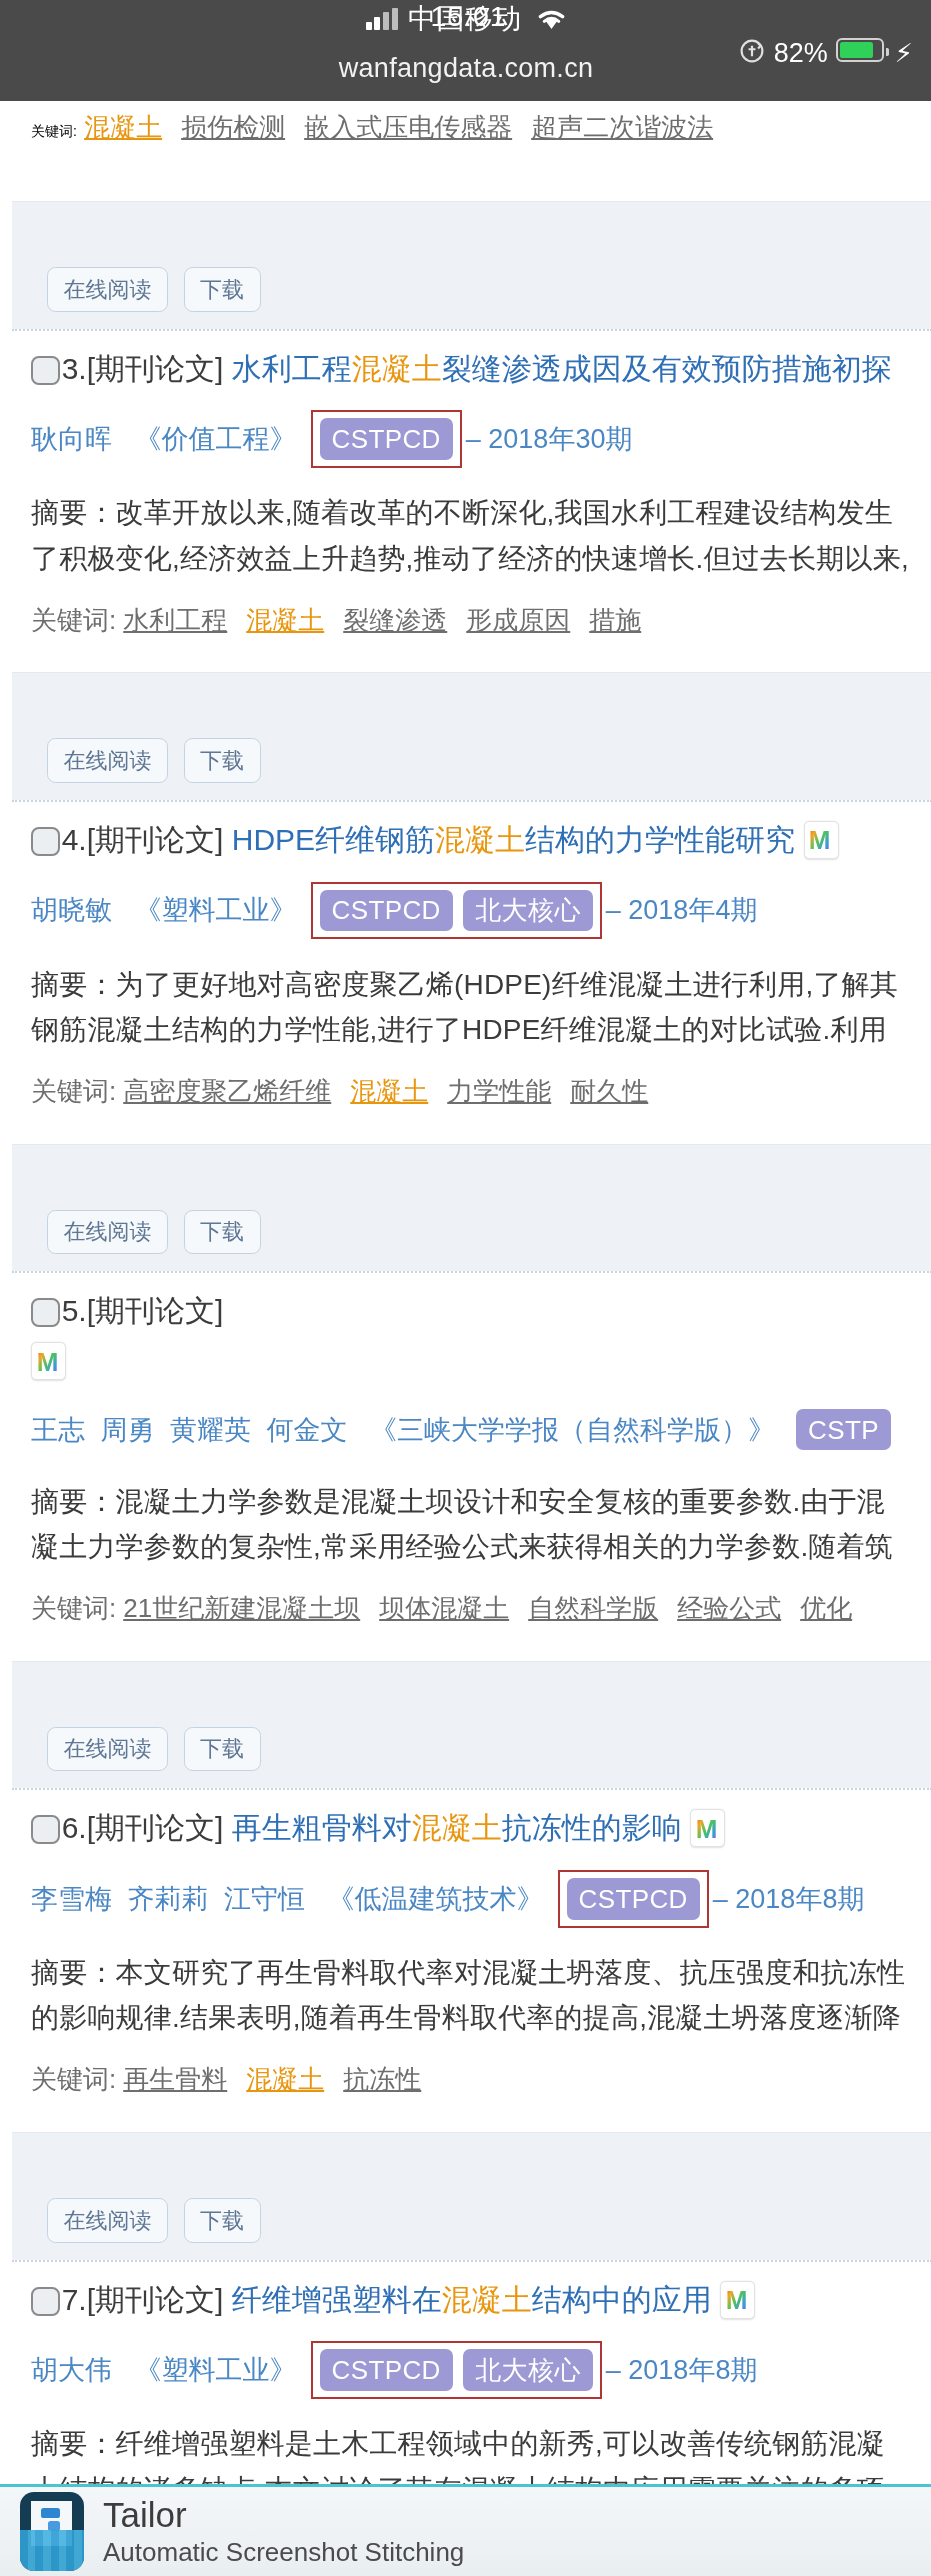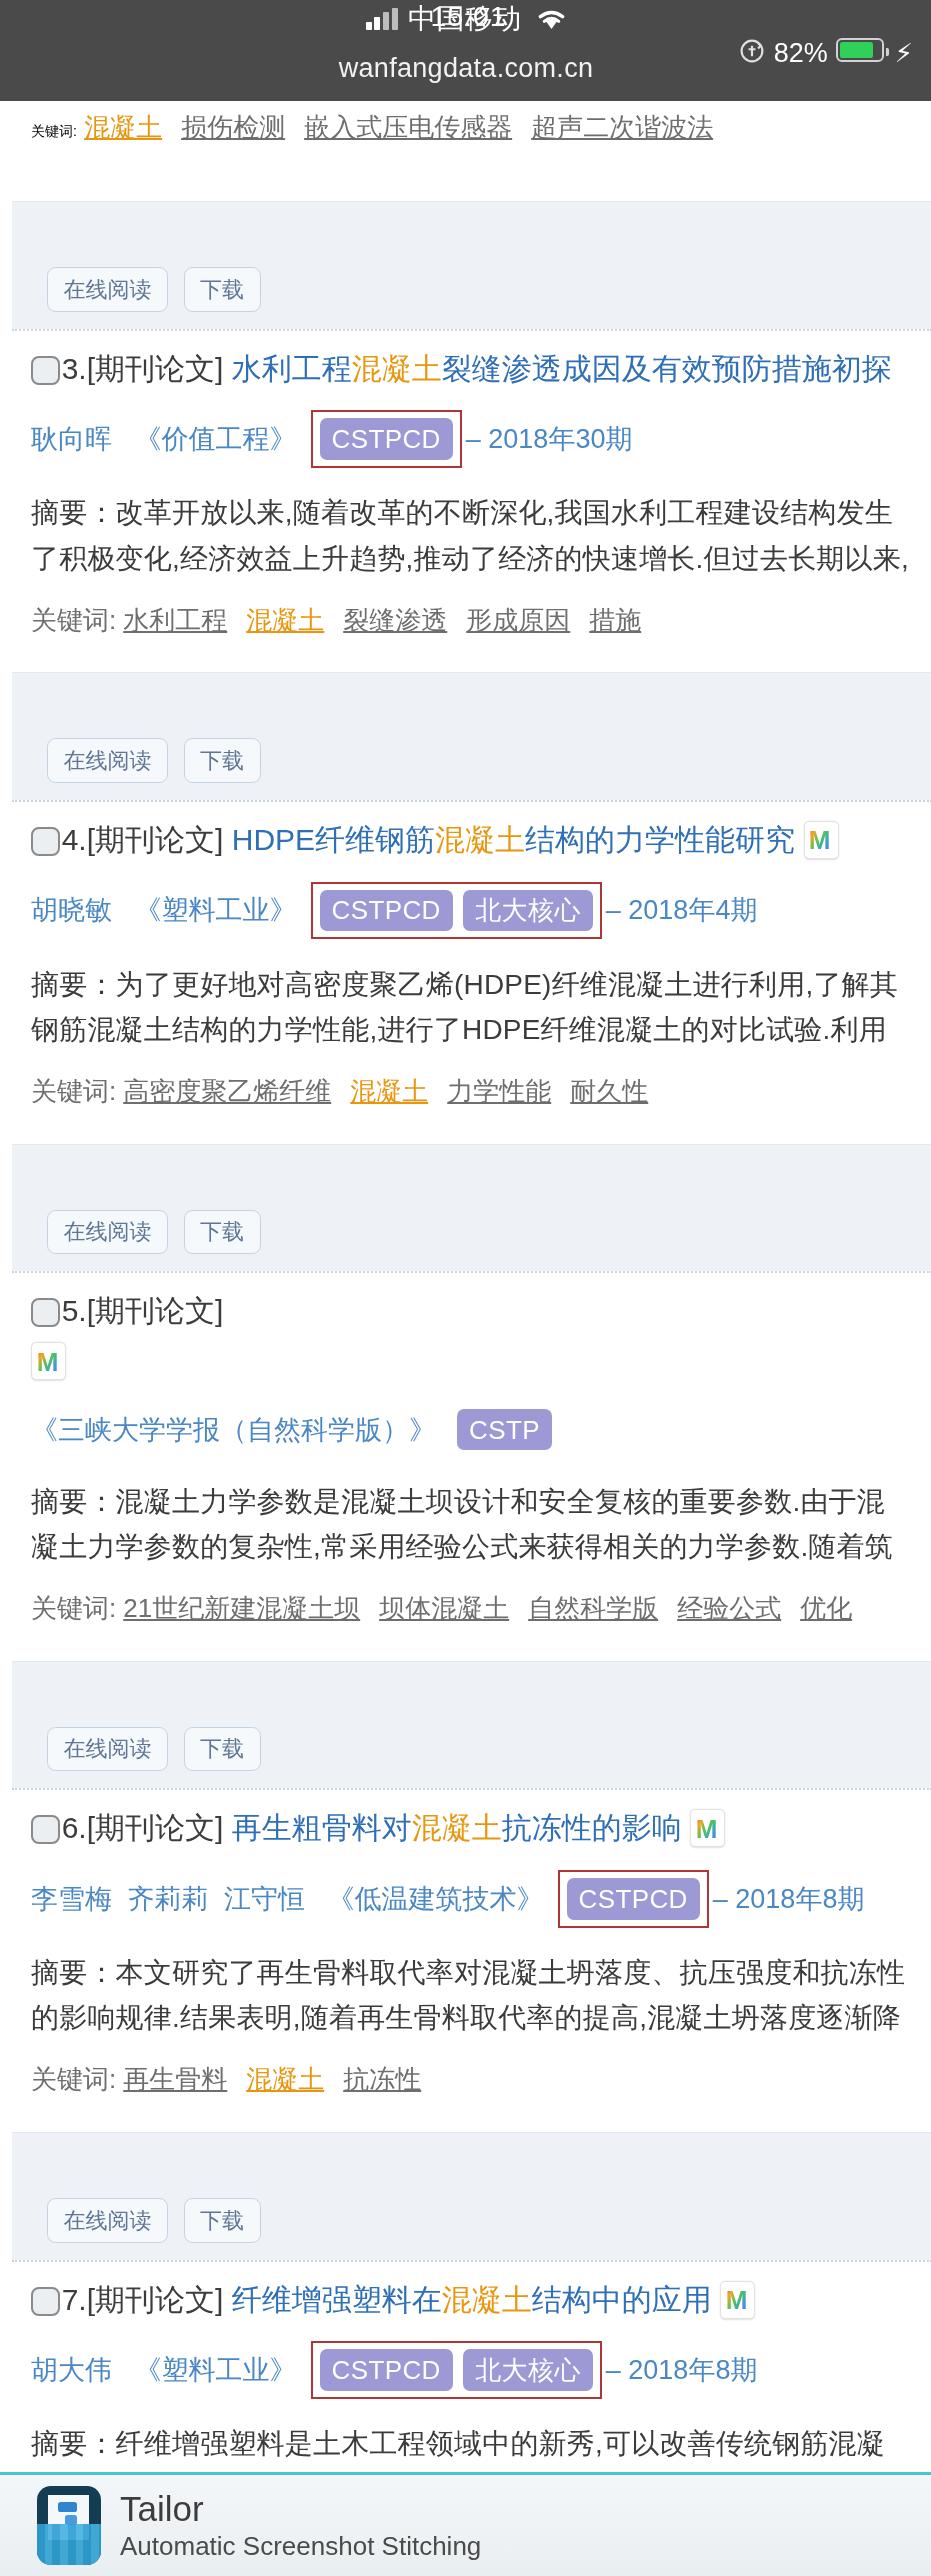--- a/index.html
+++ b/index.html
@@ -146,24 +146,24 @@
     color: #5f7794; font-size: 22px; padding: 8.6px 15.5px; line-height: 1.15; margin-top: 48px;
   }
   .sep {
     border-top: 2.6px dotted #c9d4e1;
     margin: 0;
     height: 0;
   }
 
   
   .tailor {
-    position: absolute; left: 0; bottom: 0; width: 932px; height: 104px;
+    position: absolute; left: 0; bottom: 0; width: 932px; height: 92px;
     background: linear-gradient(#f4f7f9, #e9eef1);
     border-top: 3.5px solid #4ec3d0;
-    display: flex; align-items: center; padding: 0 37px;
+    display: flex; align-items: center; padding: 0 20px;
   }
   .tailor-icon {
     width: 64px; height: 79px; border-radius: 14px;
     background: #143c52; position: relative; overflow: hidden; flex: 0 0 auto;
   }
   .tailor-icon .scr {
     position:absolute; left: 11.2px; top: 8.6px; width: 41px; height: 45px;
     background: #f4f8fa;
   }
   .tailor-icon .water {
@@ -336,20 +336,21 @@
               <stop offset="50%" stop-color="#4cc45a"></stop>
                   <stop offset="75%" stop-color="#3b9ae0"></stop>
               <stop offset="100%" stop-color="#9b4fd0"></stop>
             </linearGradient>
               </defs>
             <text x="1" y="26" font-family="Liberation Sans, sans-serif" font-size="30" font-weight="bold" fill="url(#mg5)">M</text>
           </svg>
         </span>
       </div>
       <div class="meta-row">
+        <span class="authors"><span>王志</span><span>周勇</span><span>黄耀英</span><span>何金文</span></span>
         <span class="journal">《三峡大学学报（自然科学版）》</span>
         <span class="badge-wrap">
           <span class="badge">CSTP</span>
         </span>
       </div>
       <div class="abstract">摘要：混凝土力学参数是混凝土坝设计和安全复核的重要参数.由于混凝土力学参数的复杂性,常采用经验公式来获得相关的力学参数.随着筑坝技术的不断提高,混凝土力学性能大幅提升</div>
       <div class="keywords">
         <span class="lbl">关键词:</span>
         <a>21世纪新建混凝土坝</a>
         <a>坝体混凝土</a>

